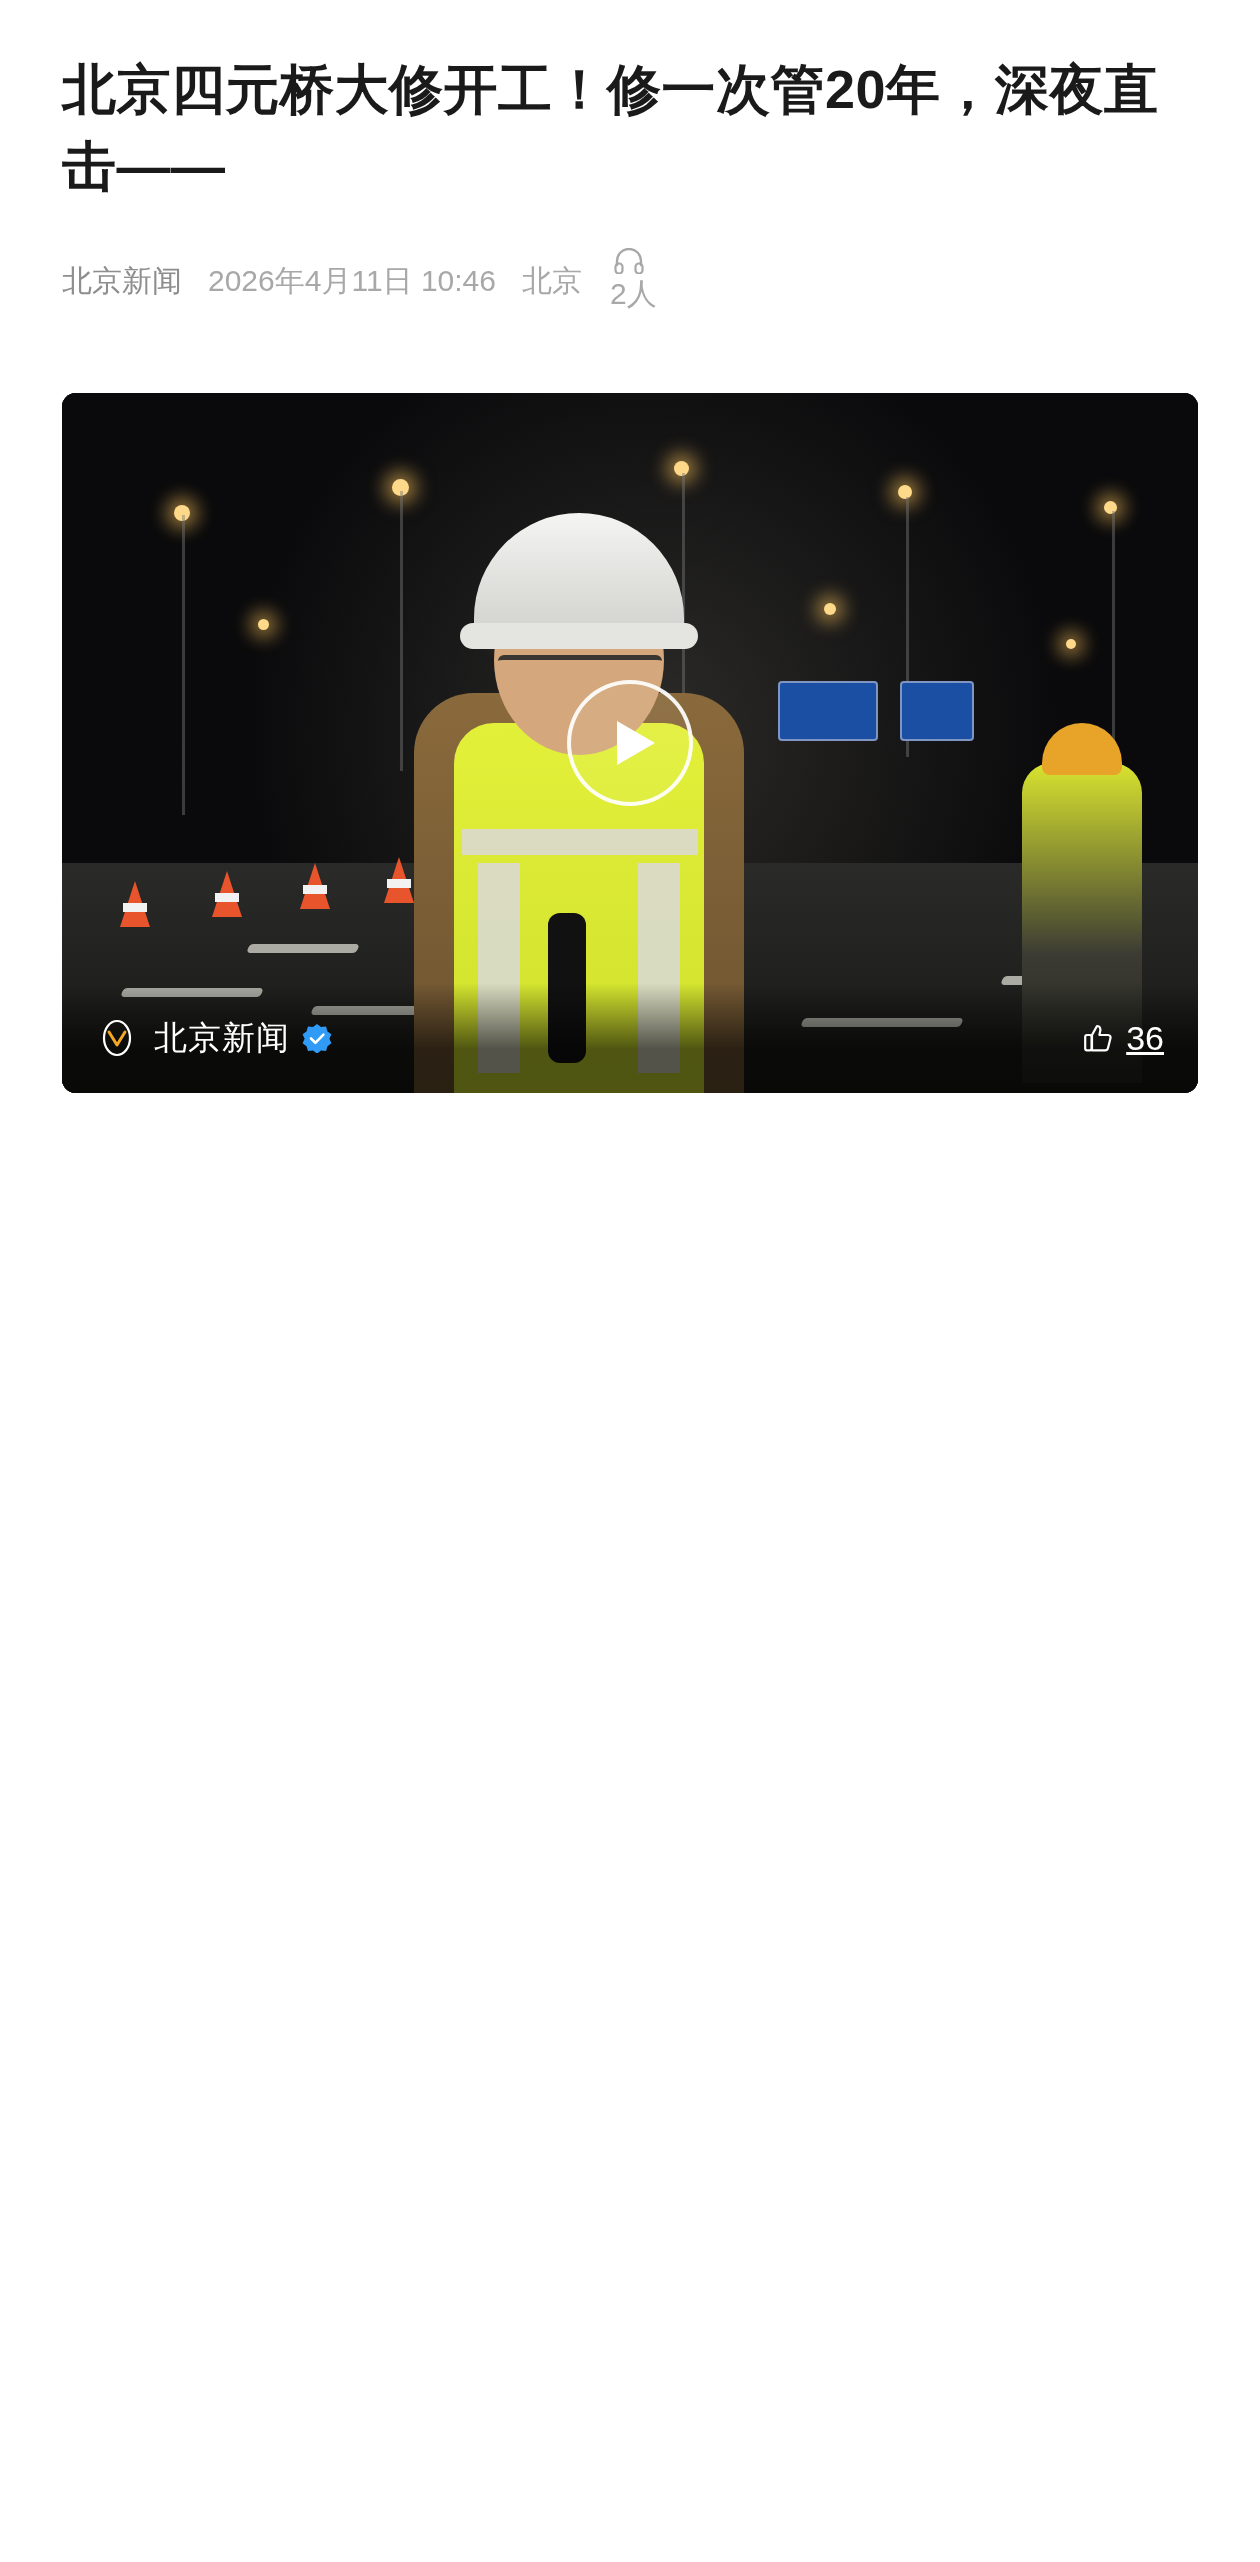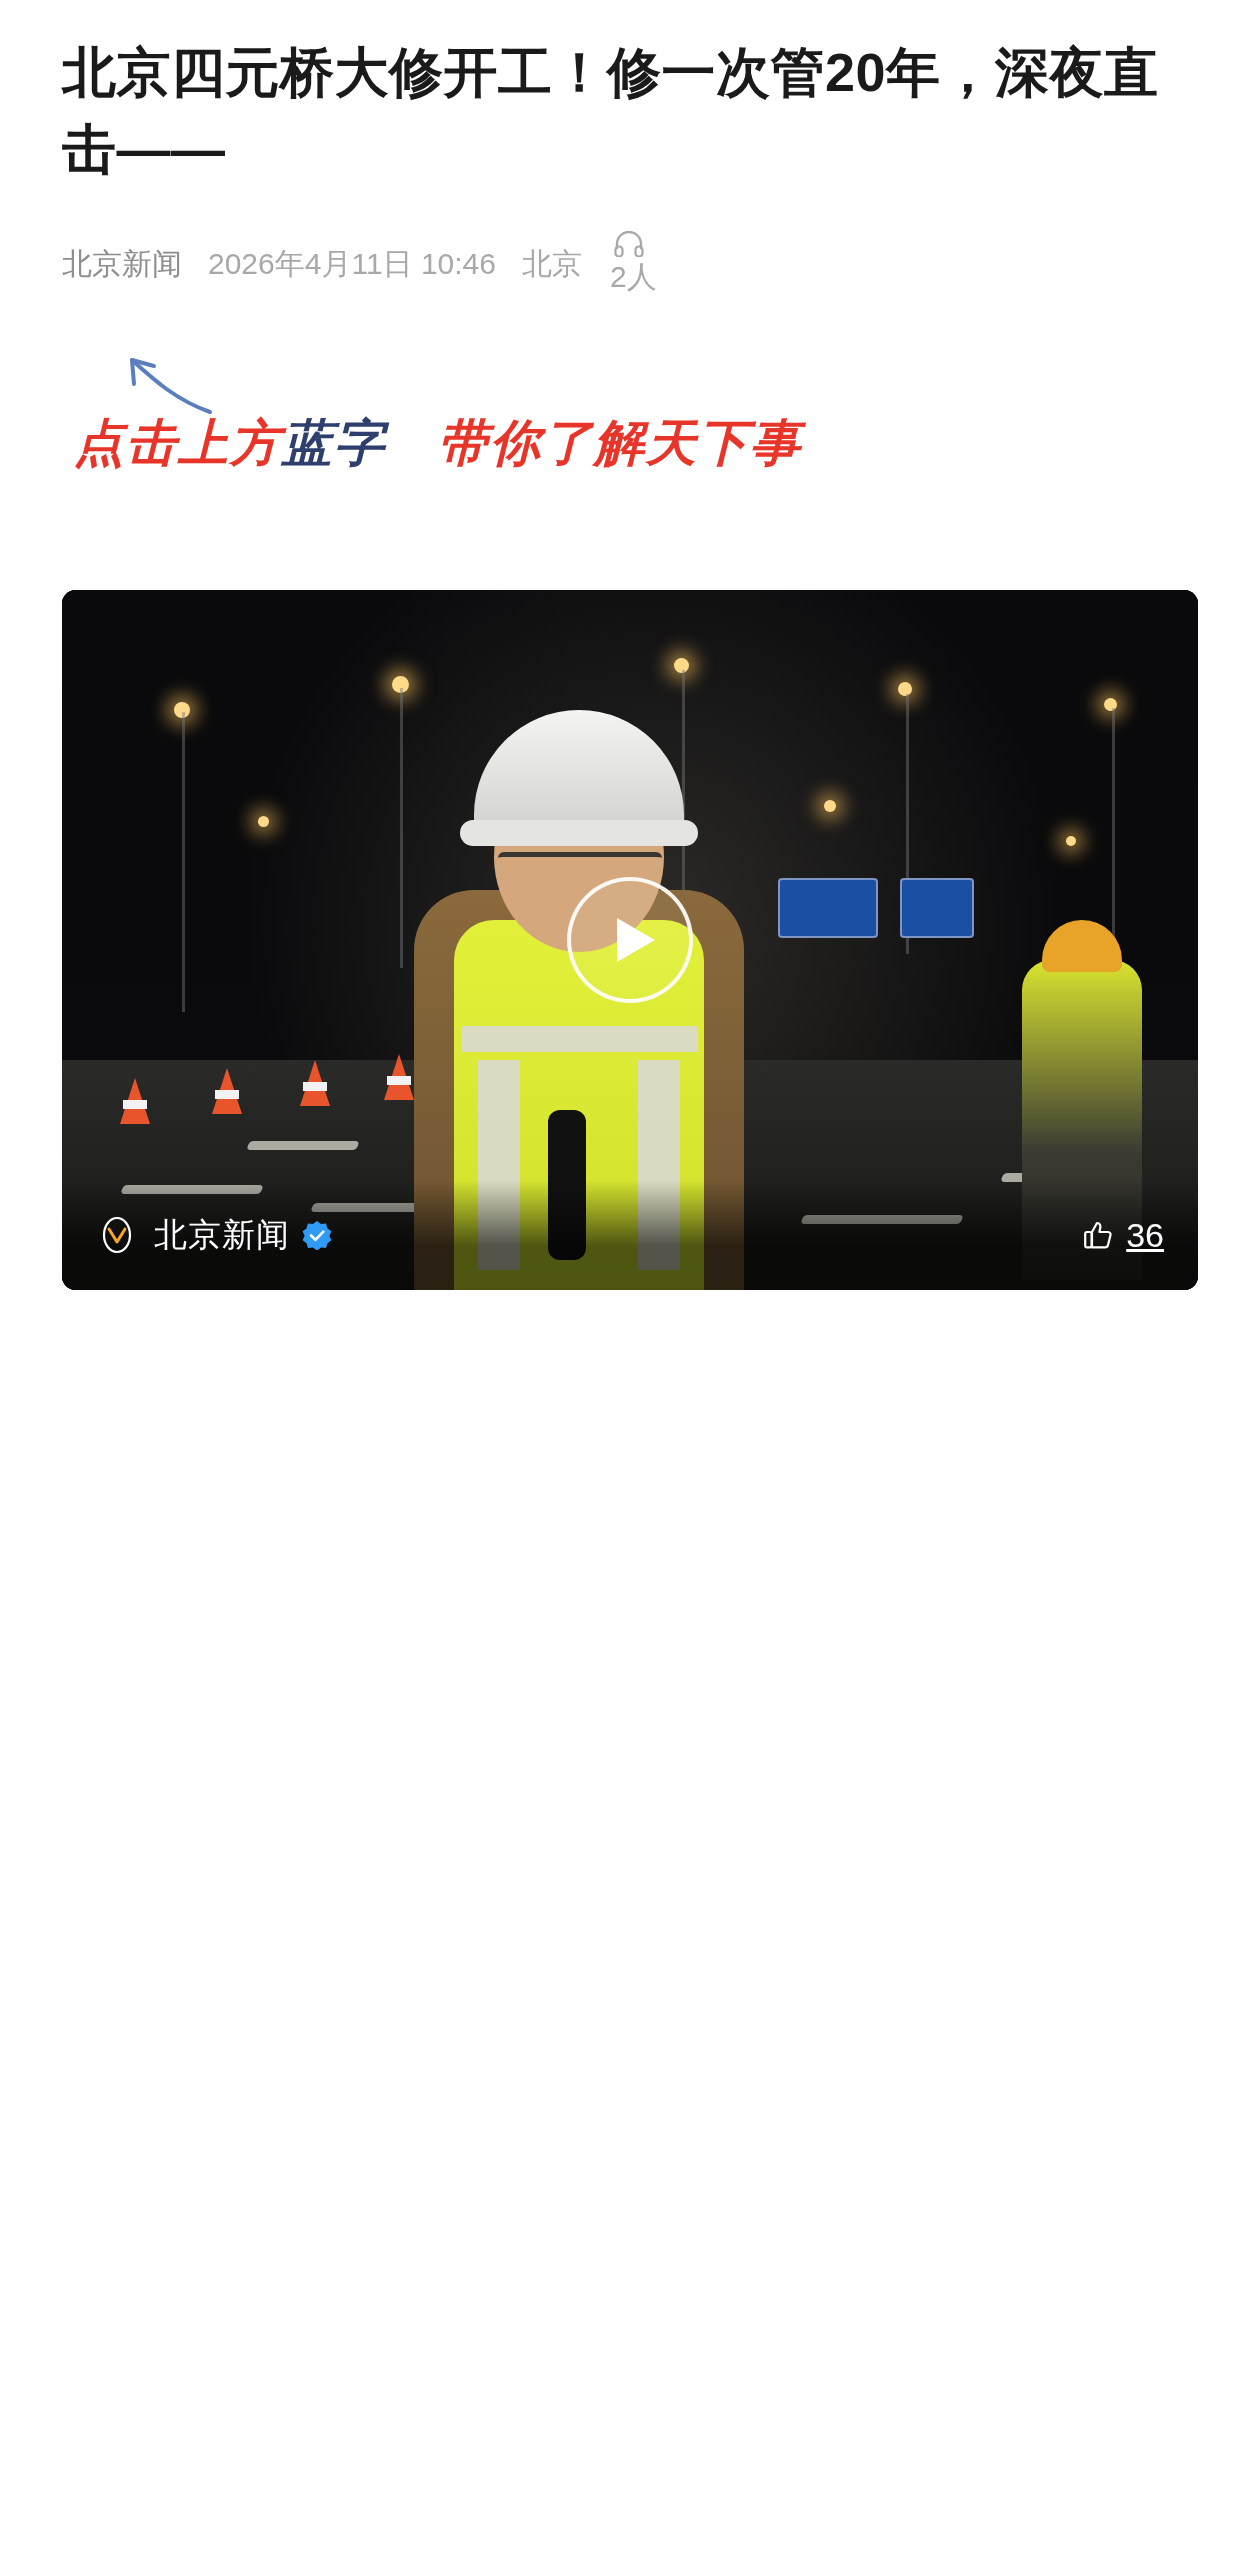--- a/index.html
+++ b/index.html
@@ -21,21 +21,21 @@
     background: #ffffff;
     position: relative;
   }
   
   .article-title {
     font-size: 54px;
     line-height: 1.42;
     font-weight: 700;
     color: #1a1a1a;
     letter-spacing: 0.5px;
-    padding-top: 34px;
+    padding-top: 51px;
     margin: 0;
   }
   
   .meta-row {
     display: flex;
     align-items: center;
     margin-top: 44px;
     font-size: 30px;
     color: #9a9a9a;
     white-space: nowrap;
@@ -351,34 +351,20 @@
         <svg viewBox="0 0 30 26" width="30" height="26" aria-hidden="true">
           <path d="M3 17 V13 A12 12 0 0 1 27 13 V17" fill="none" stroke="#a8a8a8" stroke-width="2.4" stroke-linecap="round"></path>
           <rect x="1.5" y="15.5" width="7" height="10" rx="3.2" fill="none" stroke="#a8a8a8" stroke-width="2.2"></rect>
           <rect x="21.5" y="15.5" width="7" height="10" rx="3.2" fill="none" stroke="#a8a8a8" stroke-width="2.2"></rect>
         </svg>
       </span>
       <span>2人</span>
     </span>
   </div>
 
-  <div class="banner">
-    <span class="banner-arrow">
-      <svg viewBox="0 0 90 80" width="90" height="80" aria-hidden="true">
-        <path d="M8 6 C30 26, 52 46, 86 58" fill="none" stroke="#5a7fbf" stroke-width="4" stroke-linecap="round"></path>
-        <path d="M8 6 L10 30 M8 6 L30 12" fill="none" stroke="#5a7fbf" stroke-width="4" stroke-linecap="round"></path>
-      </svg>
-    </span>
-    <div class="banner-text">
-      <span class="banner-part1">
-        <span class="red">点击上方</span><span class="blue">蓝字</span>
-      </span>
-      <span class="banner-part2">带你了解天下事</span>
-    </div>
-  </div>
 
 
 
   <div class="video-card">
     <div class="video-scene">
 
       <div class="lamp" style="left:112px; top:112px; width:16px; height:16px;"></div>
       <div class="lamp" style="left:330px; top:86px; width:17px; height:17px;"></div>
       <div class="lamp" style="left:612px; top:68px; width:15px; height:15px;"></div>
       <div class="lamp" style="left:836px; top:92px; width:14px; height:14px;"></div>

